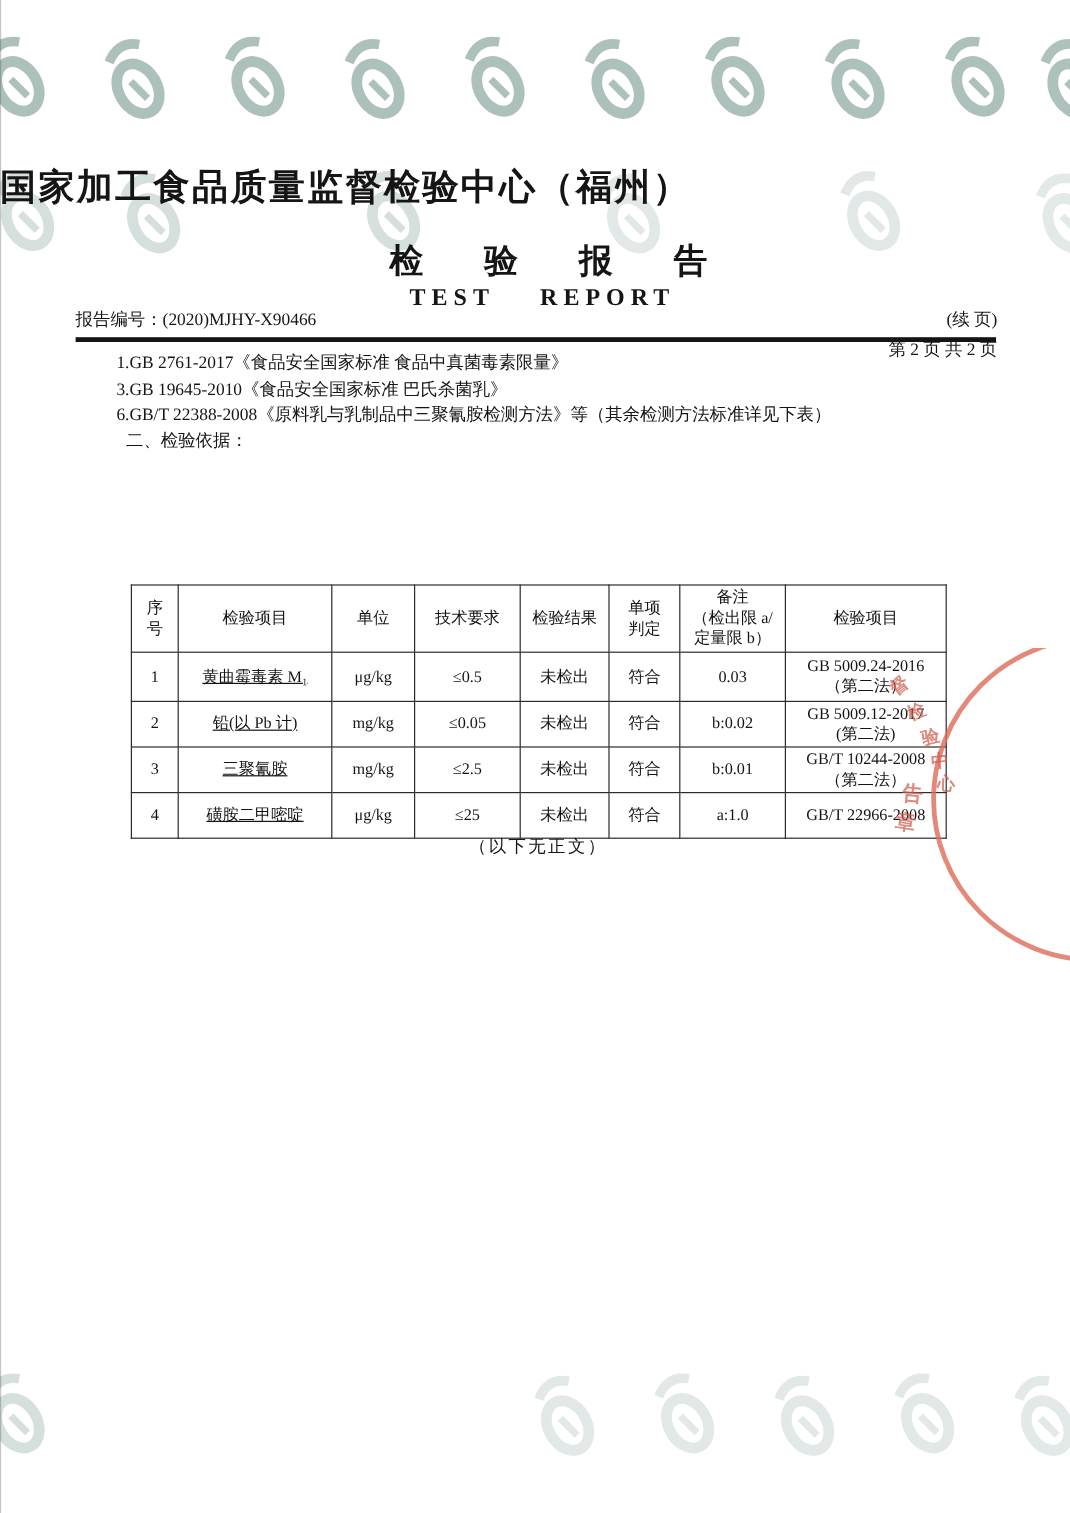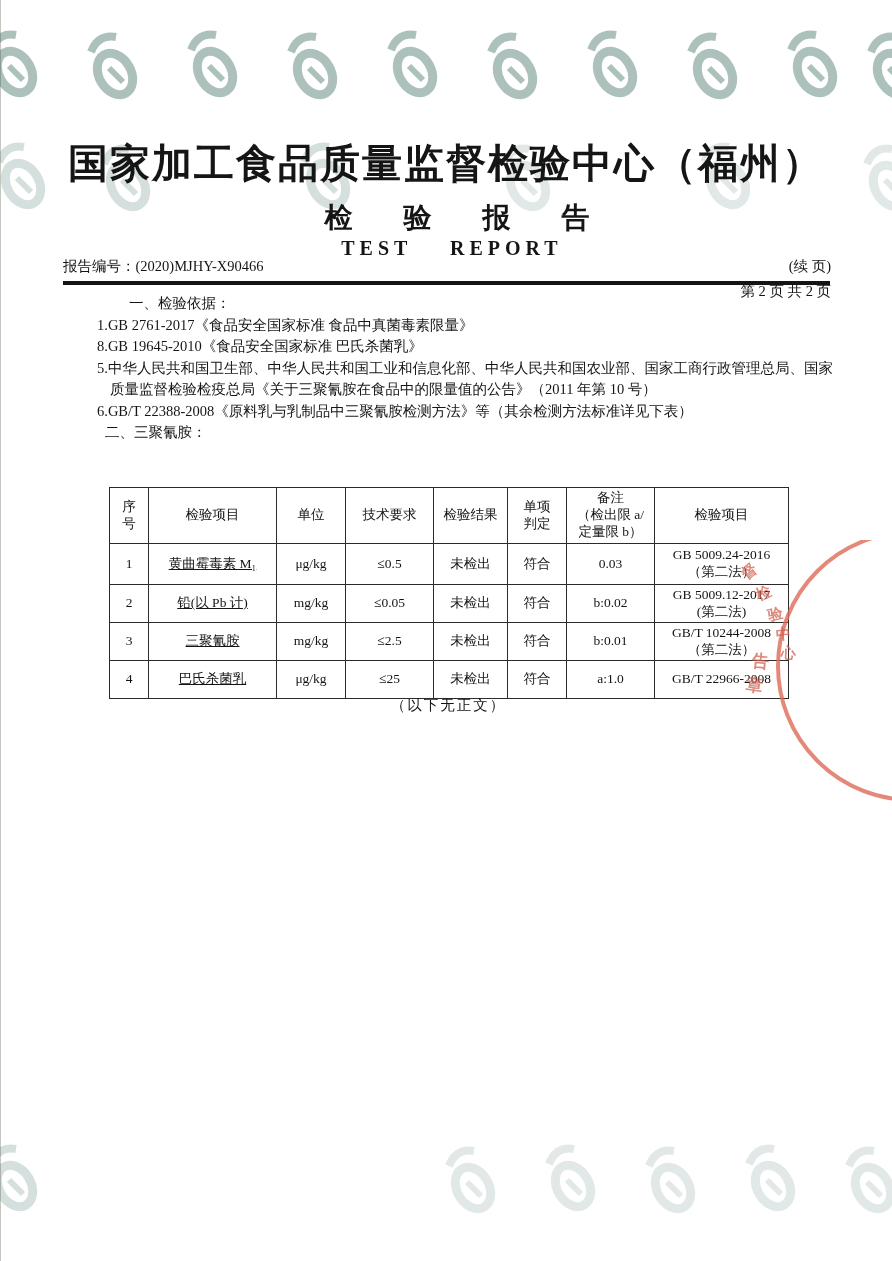--- a/index.html
+++ b/index.html
@@ -13,22 +13,22 @@
 
   
   .wm{position:absolute;color:#33655a;pointer-events:none;}
   .wm svg{display:block;}
   .wm-a{opacity:.40;}
   .wm-b{opacity:.20;}
   .wm-c{opacity:.14;}
 
   
   .org-cn{
-    position:absolute;top:136px;left:0;width:100%;text-align:center;
-    font-size:40px;font-weight:bold;letter-spacing:2px;
+    position:absolute;top:136px;left:0;width:100%;text-align:left;
+    font-size:30px;font-weight:bold;letter-spacing:2px;
   }
   .org-en{
     position:absolute;top:179px;left:0;width:100%;text-align:center;
     font-size:15px;font-weight:bold;
   }
   .title-cn{
     position:absolute;top:199px;left:22px;width:100%;text-align:center;
     font-size:28px;font-weight:bold;letter-spacing:22px;
   }
   .title-en{
@@ -222,26 +222,24 @@
   <div class="meta-row">
     <span class="meta-left">
       <span>报告编号：</span><span>(2020)MJHY-X90466</span>
     </span>
     <span class="meta-center">(续 页)</span>
     <span class="meta-right">第 2 页  共 2 页</span>
   </div>
   <div class="rule"></div>
 
   <div class="body-text">
-    <div class="heading-line">一、检验依据：</div>
     <div class="basis-item">1.GB 2761-2017《食品安全国家标准 食品中真菌毒素限量》</div>
-    <div class="basis-item">8.GB 19645-2010《食品安全国家标准 巴氏杀菌乳》</div>
-    <div class="basis-item">5.中华人民共和国卫生部、中华人民共和国工业和信息化部、中华人民共和国农业部、国家工商行政管理总局、国家质量监督检验检疫总局《关于三聚氰胺在食品中的限量值的公告》（2011 年第 10 号）</div>
+    <div class="basis-item">3.GB 19645-2010《食品安全国家标准 巴氏杀菌乳》</div>
     <div class="basis-item">6.GB/T 22388-2008《原料乳与乳制品中三聚氰胺检测方法》等（其余检测方法标准详见下表）</div>
-    <div class="heading-line second">二、三聚氰胺：</div>
+    <div class="heading-line second">二、检验依据：</div>
   </div>
 
   <table class="results">
     <colgroup>
       <col style="width:39px">
         <col style="width:128px">
         <col style="width:69px">
         <col style="width:88px">
       <col style="width:74px">
         <col style="width:59px">
@@ -293,21 +291,21 @@
         <td>mg/kg</td>
         <td>≤2.5</td>
         <td>未检出</td>
         <td>符合</td>
         <td>b:0.01</td>
         <td class="cell-method">GB/T 10244-2008
 （第二法）</td>
       </tr>
       <tr>
         <td>4</td>
-        <td class="cell-item">巴氏杀菌乳</td>
+        <td class="cell-item">磺胺二甲嘧啶</td>
         <td>μg/kg</td>
         <td>≤25</td>
         <td>未检出</td>
         <td>符合</td>
         <td>a:1.0</td>
         <td class="cell-method">GB/T 22966-2008</td>
       </tr>
     </tbody>
   </table>
 

